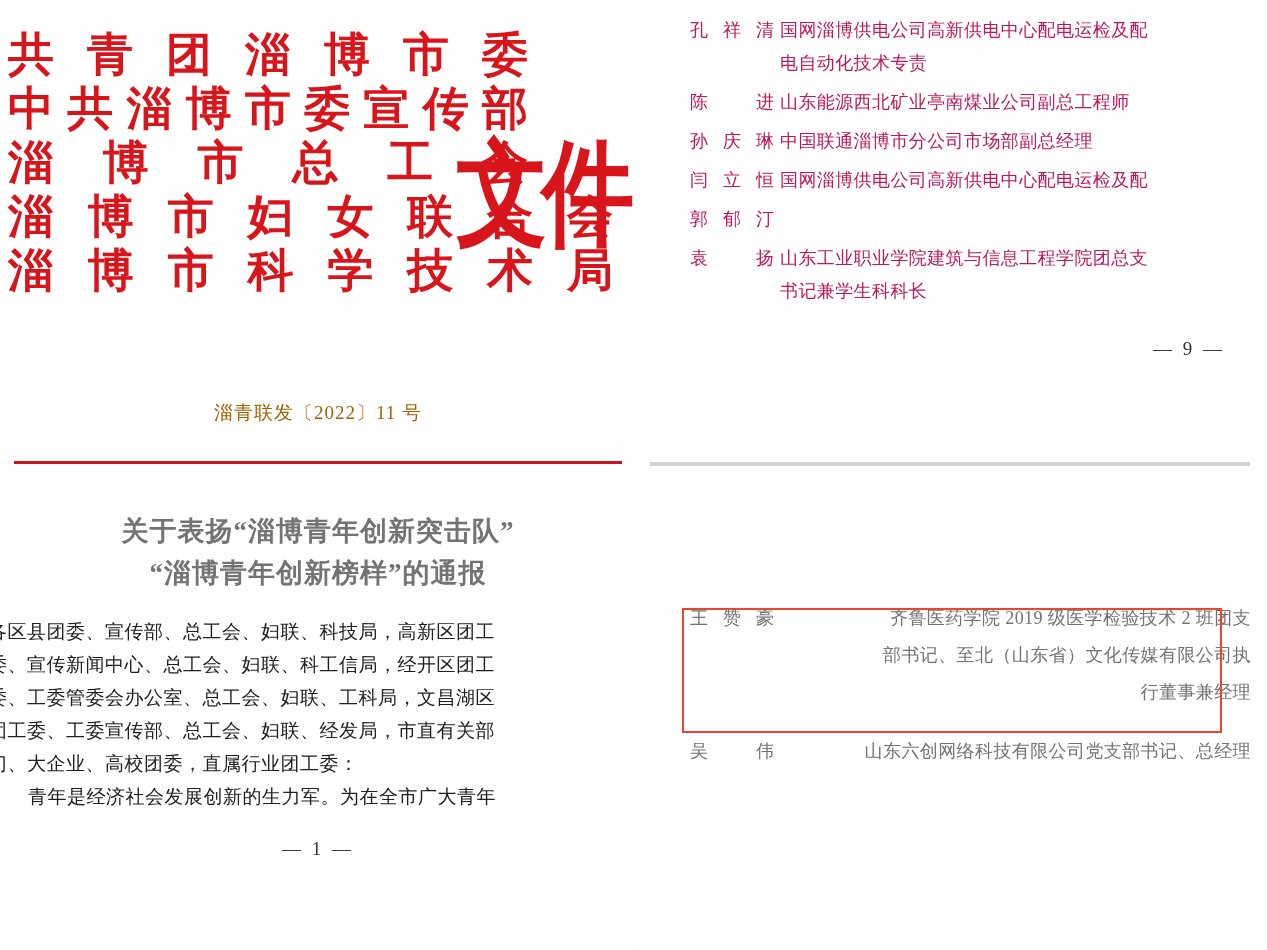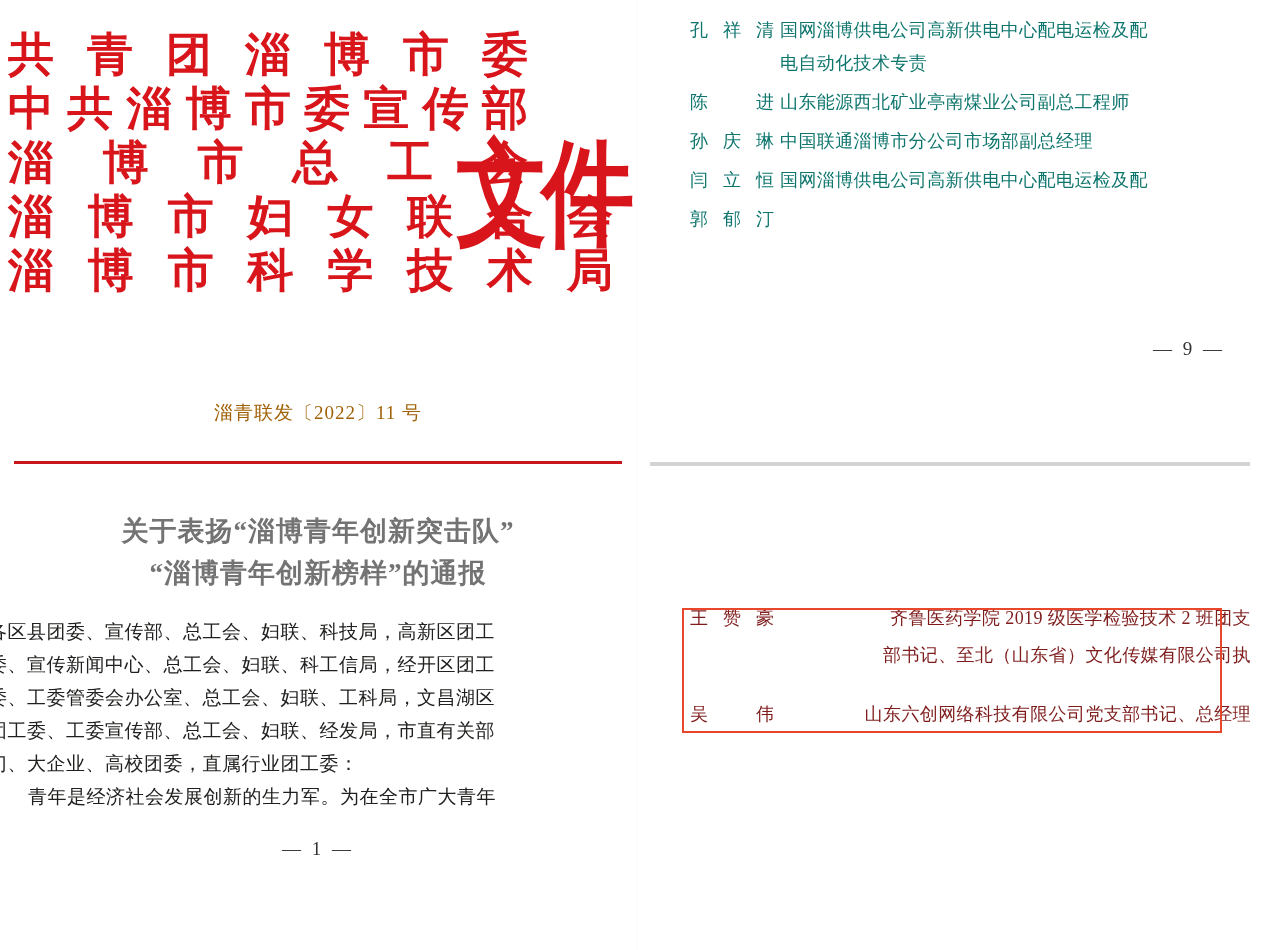--- a/index.html
+++ b/index.html
@@ -146,21 +146,21 @@
     top: 0;
     width: 629px;
     padding-top: 14px;
   }
   .entry {
     display: flex;
     align-items: flex-start;
     margin-bottom: 6px;
     font-size: 18px;
     line-height: 33px;
-    color: #0f766e;
+    color: #be185d;
   }
   .entry .name {
     flex: 0 0 84px;
     text-align: justify;
     text-align-last: justify;
     padding-left: 52px;
     padding-right: 6px;
     box-sizing: content-box;
     white-space: nowrap;
     letter-spacing: 0;
@@ -222,21 +222,21 @@
     white-space: nowrap;
   }
   .entry-b .desc {
     flex: 1 1 auto;
     padding-right: 16px;
     letter-spacing: 0.4px;
     text-align: right;
   }
   .spacer-16 { height: 22px; }
   .faint {
-    color: #7f1d1d;
+    color: #737373;
   }
 </style>
 </head>
 <body>
 
 <div class="page">
 
   <div class="left-doc">
 
     <div class="masthead">
@@ -343,33 +343,41 @@
         <div class="name">闫立恒</div>
         <div class="desc">
           <div>国网淄博供电公司高新供电中心配电运检及配</div>
         </div>
       </div>
 
       <div class="entry">
         <div class="name">郭郁汀</div>
       </div>
 
+      <div class="entry">
+        <div class="name">袁扬</div>
+        <div class="desc">
+          <div>山东工业职业学院建筑与信息工程学院团总支</div>
+          <div>书记兼学生科科长</div>
+        </div>
+      </div>
 
     </div>
 
     <div class="page-num-right">— 9 —</div>
 
     <div class="gray-rule"></div>
 
     <div class="right-bottom">
       <div class="entry-b faint">
         <div class="name">王赞豪</div>
         <div class="desc">
           <div>齐鲁医药学院 2019 级医学检验技术 2 班团支</div>
           <div>部书记、至北（山东省）文化传媒有限公司执</div>
+          <div>行董事兼经理</div>
         </div>
       </div>
 
       <div class="spacer-16"></div>
 
       <div class="entry-b faint">
         <div class="name">吴伟</div>
         <div class="desc">
           <div>山东六创网络科技有限公司党支部书记、总经理</div>
         </div>

